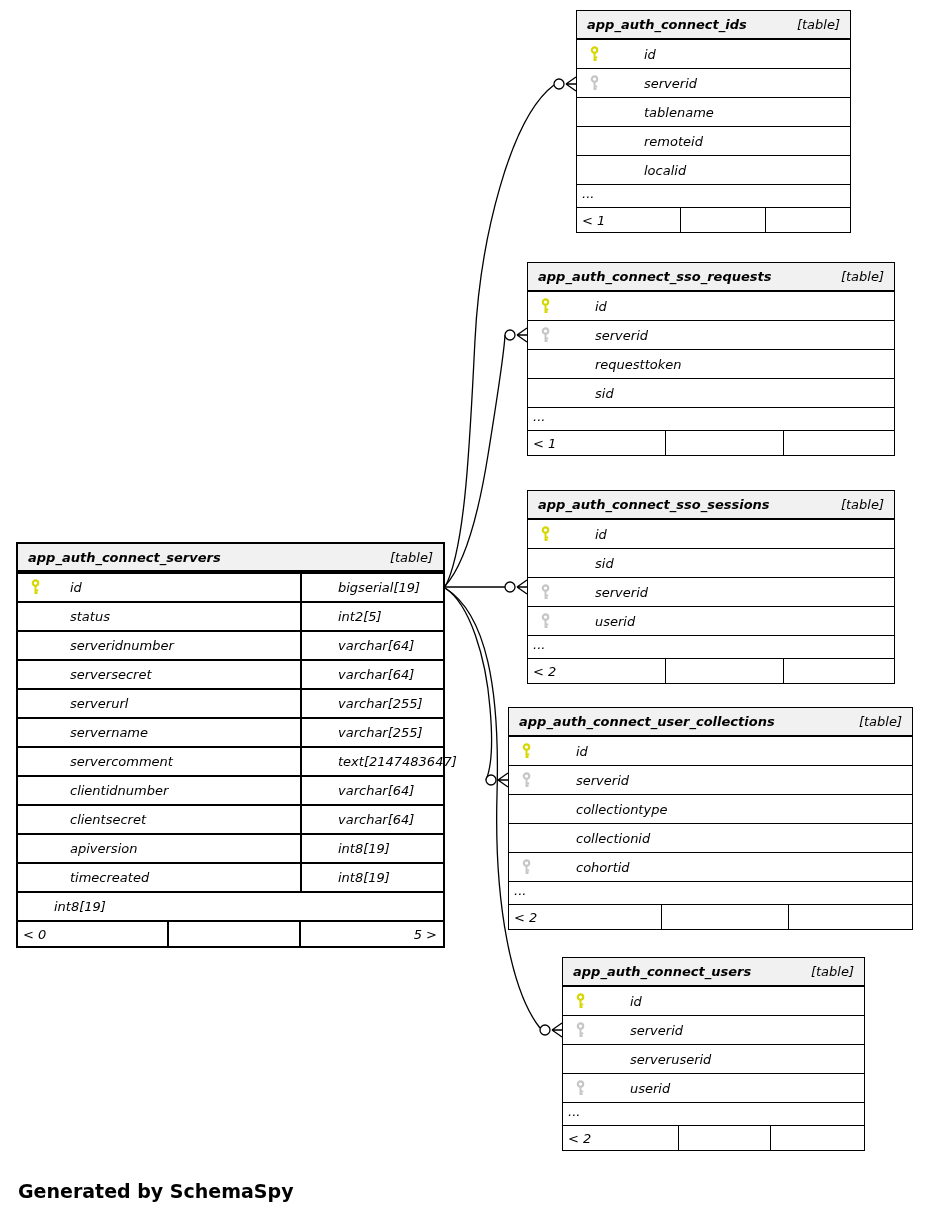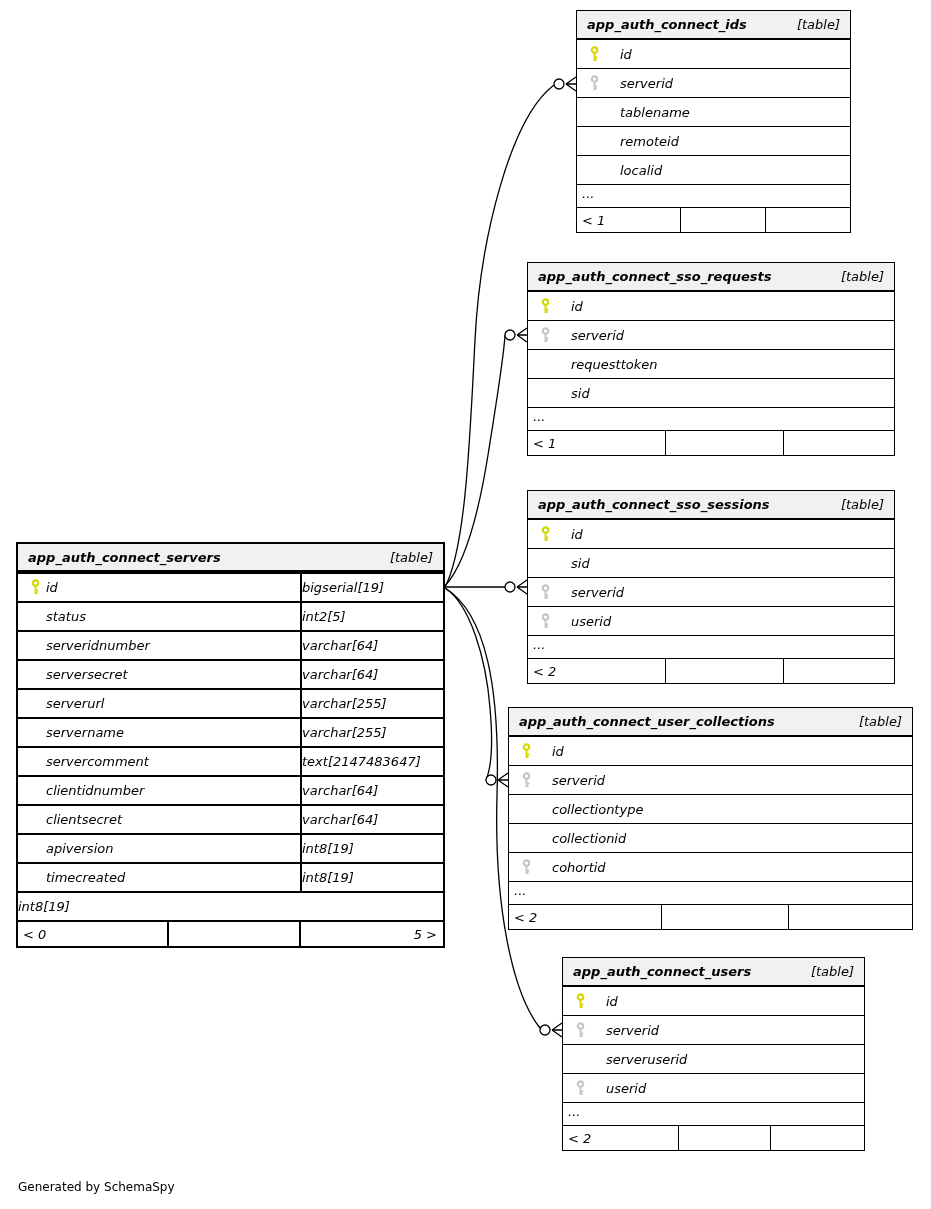--- a/index.html
+++ b/index.html
@@ -15,27 +15,27 @@
   .hdr{display:flex;align-items:center;background:var(--hdr-bg,#f1f1f1);
        padding:0 10px;box-sizing:border-box;}
   .rel .hdr{height:28px;border-bottom:1px solid #000;}
   .main .hdr{height:28px;border-bottom:2px solid #000;gap:12px;}
   .tname{font-weight:bold;flex:1;white-space:nowrap;}
   .ttag{font-weight:normal;white-space:nowrap;}
   .row{display:flex;align-items:stretch;box-sizing:border-box;}
   .rel .row{height:29px;border-top:1px solid #000;}
   .main .row{height:29px;border-top:2px solid #000;}
   .row:first-of-type{border-top:none;}
-  .cell-name{display:flex;align-items:center;box-sizing:border-box;padding-left:12px;flex:1;}
+  .cell-name{display:flex;align-items:center;box-sizing:border-box;padding-left:12px;flex:1;gap:24px;}
   .main .cell-name{flex:0 0 284px;width:284px;border-right:2px solid #000;}
   .kicon{width:14px;height:18px;display:inline-flex;align-items:center;flex:0 0 14px;}
   .rel .kicon{margin-right:17px;}
   .main .kicon{margin-right:2px;}
   .kicon svg{width:11px;height:17px;}
-  .cell-type{flex:1;display:flex;align-items:center;padding-left:0;box-sizing:border-box;}
+  .cell-type{flex:1;display:flex;align-items:center;padding-left:0;box-sizing:border-box;margin-left:36px;}
   .ellipsis-row{box-sizing:border-box;padding:1px 0 0 5px;}
   .rel .ellipsis-row{height:23px;border-top:1px solid #000;}
   .frow{display:flex;box-sizing:border-box;}
   .rel .frow{height:25px;border-top:1px solid #000;}
   .main .frow{height:26px;border-top:2px solid #000;}
   .fcell{display:flex;align-items:center;box-sizing:border-box;height:100%;}
   .fcell.f1{padding-left:5px;}
   .fcell.f3{flex:1;justify-content:flex-end;padding-right:6px;}
   .rel .fcell + .fcell{border-left:1px solid #000;}
   .main .fcell + .fcell{border-left:2px solid #000;}
@@ -46,21 +46,21 @@
   #t-sso_sessions .f1{width:137px;} #t-sso_sessions .f2{width:118px;}
   #t-user_collections .f1{width:152px;} #t-user_collections .f2{width:127px;}
   #t-users .f1{width:115px;} #t-users .f2{width:92px;}
   
   #t-servers{left:16px;top:542px;width:429px;}
   #t-ids{left:576px;top:10px;width:275px;}
   #t-sso_requests{left:527px;top:262px;width:368px;}
   #t-sso_sessions{left:527px;top:484px;width:368px;margin-top:6px;}
   #t-user_collections{left:508px;top:707px;width:405px;}
   #t-users{left:562px;top:957px;width:303px;}
-  #generator-note{position:absolute;left:18px;top:1180px;font-size:12px;}
+  #generator-note{position:absolute;left:18px;top:1180px;font-size:19px;font-weight:bold;}
 </style>
 </head>
 <body>
 
 <svg id="lines" viewBox="0 0 931 1209" xmlns="http://www.w3.org/2000/svg">
   <g stroke="#000" stroke-width="1.3" fill="none">
     <g>
       <path d="M445,587 C466,548 470,435 475,340 C480,240 510,118 554,85"></path>
       <path d="M566,84 L576,77 M566,84 L576,84 M566,84 L576,91"></path>
       <circle cx="559" cy="84" r="5" fill="#fff"></circle>

